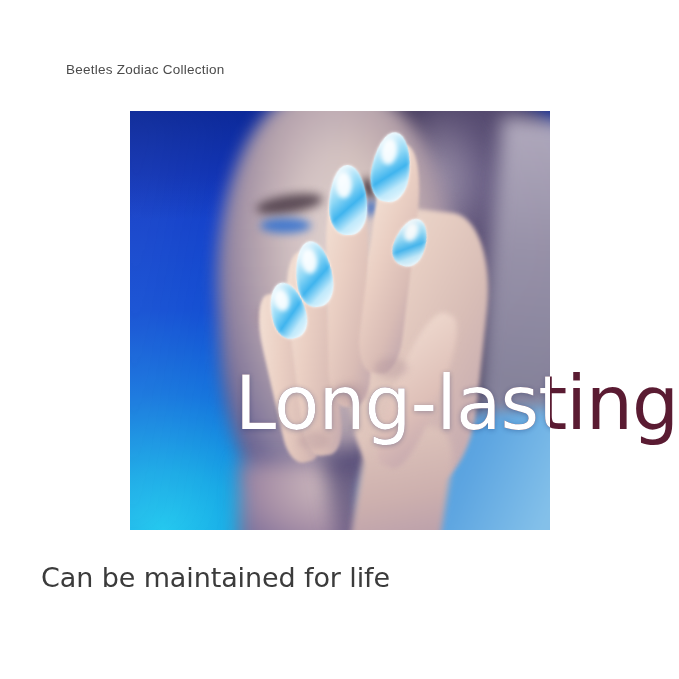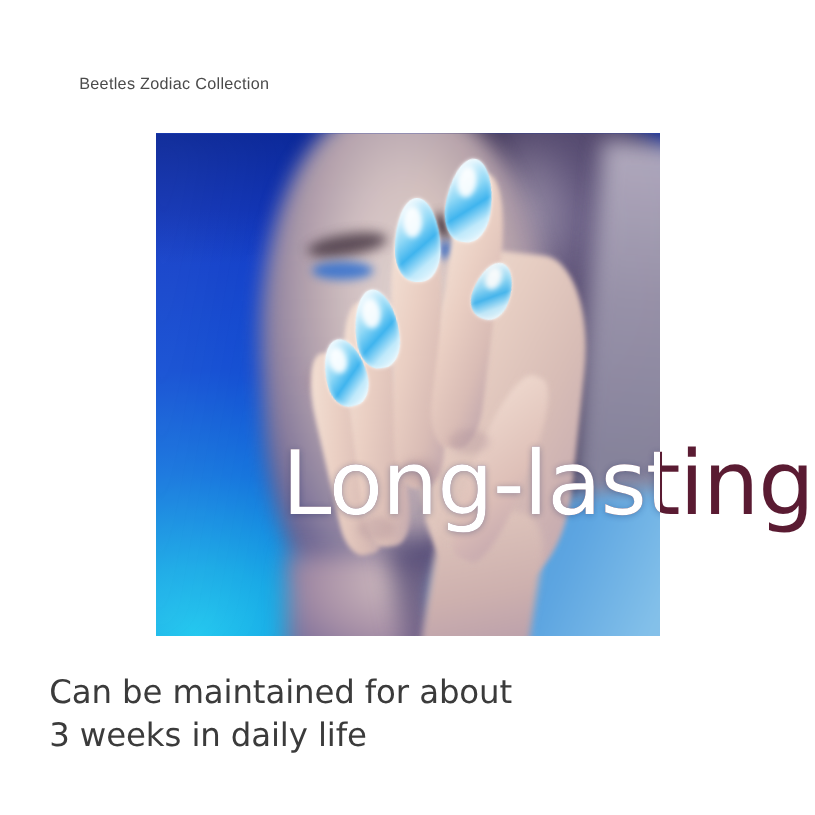--- a/index.html
+++ b/index.html
@@ -4,21 +4,21 @@
 <style>
   html,body{margin:0;padding:0;}
   body{
     width:679px;height:679px;
     background:#ffffff;
     font-family:"Liberation Sans", sans-serif;
     overflow:hidden;
     position:relative;
   }
 
-  .canvas{position:absolute;left:0;top:0;width:679px;height:613px;background:#fff;}
+  .canvas{position:absolute;left:0;top:0;width:679px;height:613px;background:#fff;text-align:center;}
 
   
   .brand-label{
     position:absolute;left:66px;top:62px;
     font-size:13.5px;letter-spacing:.018em;
     color:#4b4b4b;white-space:nowrap;
     font-family:"Liberation Sans", sans-serif;
   }
 
   
@@ -279,17 +279,16 @@
 
   <div class="headline-layer">
     <div class="headline headline-outside">Long-lasting</div>
 
     <div class="headline-clip">
       <div class="headline headline-inside">Long-lasting</div>
     </div>
   </div>
 
   <div class="caption">
-    <span class="line">Can be maintained for about</span>
-    <span class="line">3 weeks in daily life</span>
+    <span class="line">Can be maintained for life</span>
   </div>
 
 </div>
 
 </body></html>

